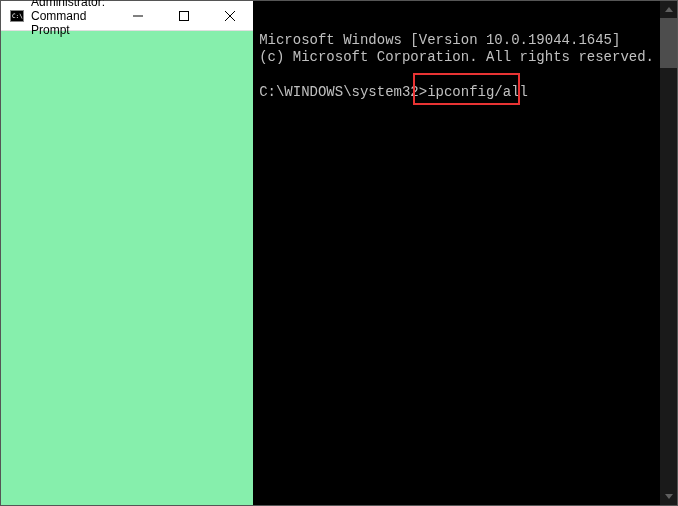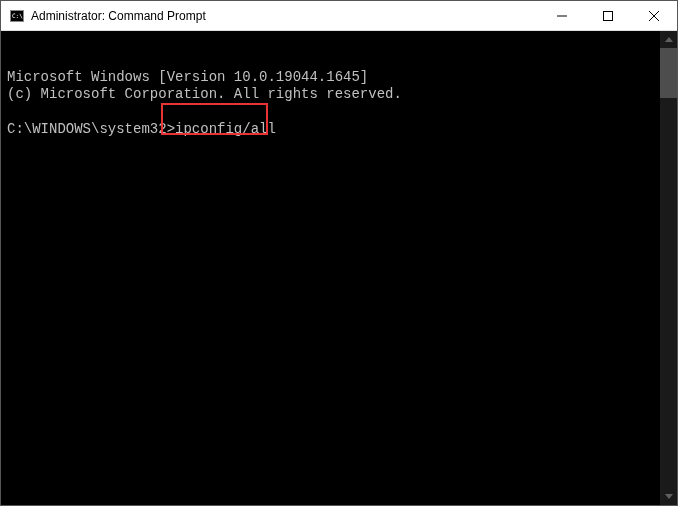--- a/index.html
+++ b/index.html
@@ -12,21 +12,21 @@
       height: 506px;
       background: #ffffff;
       font-family: 'Segoe UI', Tahoma, sans-serif;
       overflow: hidden;
     }
     .window {
       width: 678px;
       height: 506px;
       border: 1px solid #555;
       display: flex;
-      flex-direction: column;
+      flex-direction: row;
       background: #86efac;
     }
     .titlebar {
       height: 30px;
       background: #ffffff;
       display: flex;
       align-items: center;
       padding-left: 8px;
       border-bottom: 1px solid #e0e0e0;
     }
@@ -61,21 +61,21 @@
       height: 10px;
     }
     .terminal-body {
       flex: 1;
       background: #000000;
       display: flex;
       position: relative;
     }
     .terminal-content {
       flex: 1;
-      padding: 20px 6px;
+      padding: 13px 6px;
       font-family: Consolas, 'Courier New', monospace;
       font-size: 14px;
       line-height: 1.25;
       color: #c0c0c0;
       white-space: pre;
       position: relative;
     }
     .scrollbar {
       width: 17px;
       background: #1a1a1a;

